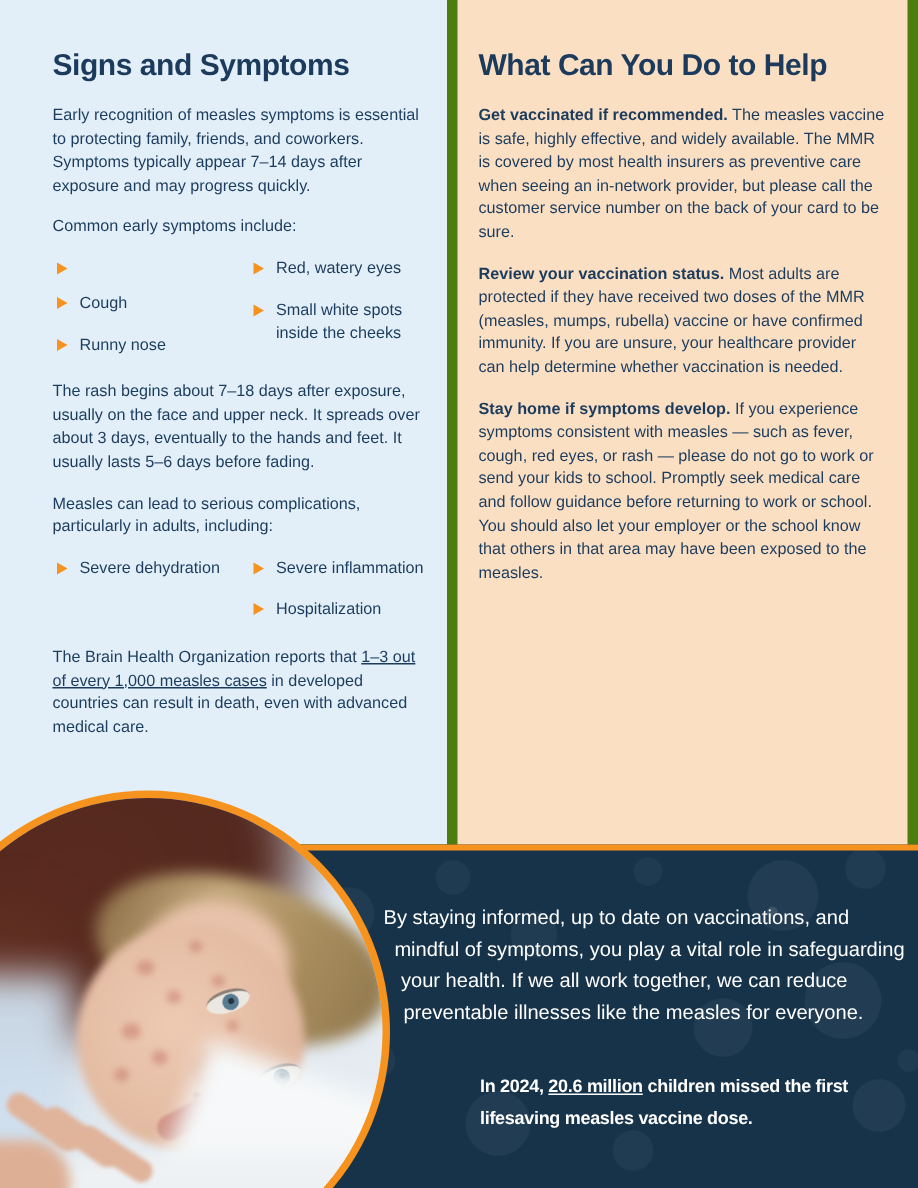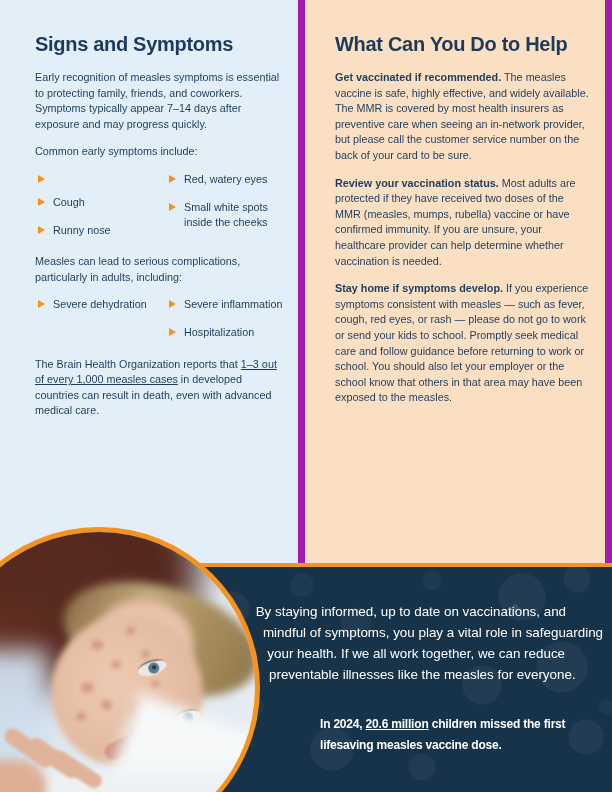--- a/index.html
+++ b/index.html
@@ -1,29 +1,29 @@
 <!DOCTYPE html>
 <html><head>
 <meta charset="utf-8">
 <style>
   html,body{margin:0;padding:0;background:#ffffff;}
   .page{
     position:relative;width:612px;height:792px;margin:0 auto;
-    background:#a21caf;overflow:hidden;
+    background:#4d7c0f;overflow:hidden;
     font-family:"Liberation Sans",sans-serif;
     -webkit-font-smoothing:antialiased;
   }
   
   .col-left{
     position:absolute;left:0;top:0;width:298px;height:563px;
     background:#E2EFF8;box-sizing:border-box;padding:32px 15px 0 35px;
   }
   .col-right{
     position:absolute;left:305px;top:0;width:300px;height:600px;
-    background:#FBDFC2;box-sizing:border-box;padding:32px 15px 0 30px;
+    background:#FBDFC2;box-sizing:border-box;padding:32px 15px 0 14px;
   }
   h1.sec{
     margin:0 0 14px 0;font-size:20px;line-height:24px;font-weight:700;
     letter-spacing:-0.3px;color:#1B3A5C;
   }
   .body-p{
     margin:0 0 12px 0;font-size:10.8px;line-height:15.6px;color:#1C3C5E;
   }
   .body-p b{font-weight:700;}
   .ul-link{text-decoration:underline;}
@@ -163,20 +163,21 @@
           <span class="tri"></span>
           <span class="btext">Red, watery eyes</span>
         </div>
         <div class="bullet">
           <span class="tri"></span>
           <span class="btext">Small white spots inside the cheeks</span>
         </div>
       </div>
     </div>
 
+    <p class="body-p">The rash begins about 7–18 days after exposure, usually on the face and upper neck. It spreads over about 3 days, eventually to the hands and feet. It usually lasts 5–6 days before fading.</p>
 
     <p class="body-p">Measles can lead to serious complications, particularly in adults, including:</p>
 
     <div class="bullets">
       <div class="bcol bcolA">
         <div class="bullet">
           <span class="tri"></span>
           <span class="btext">Severe dehydration</span>
         </div>
       </div>

